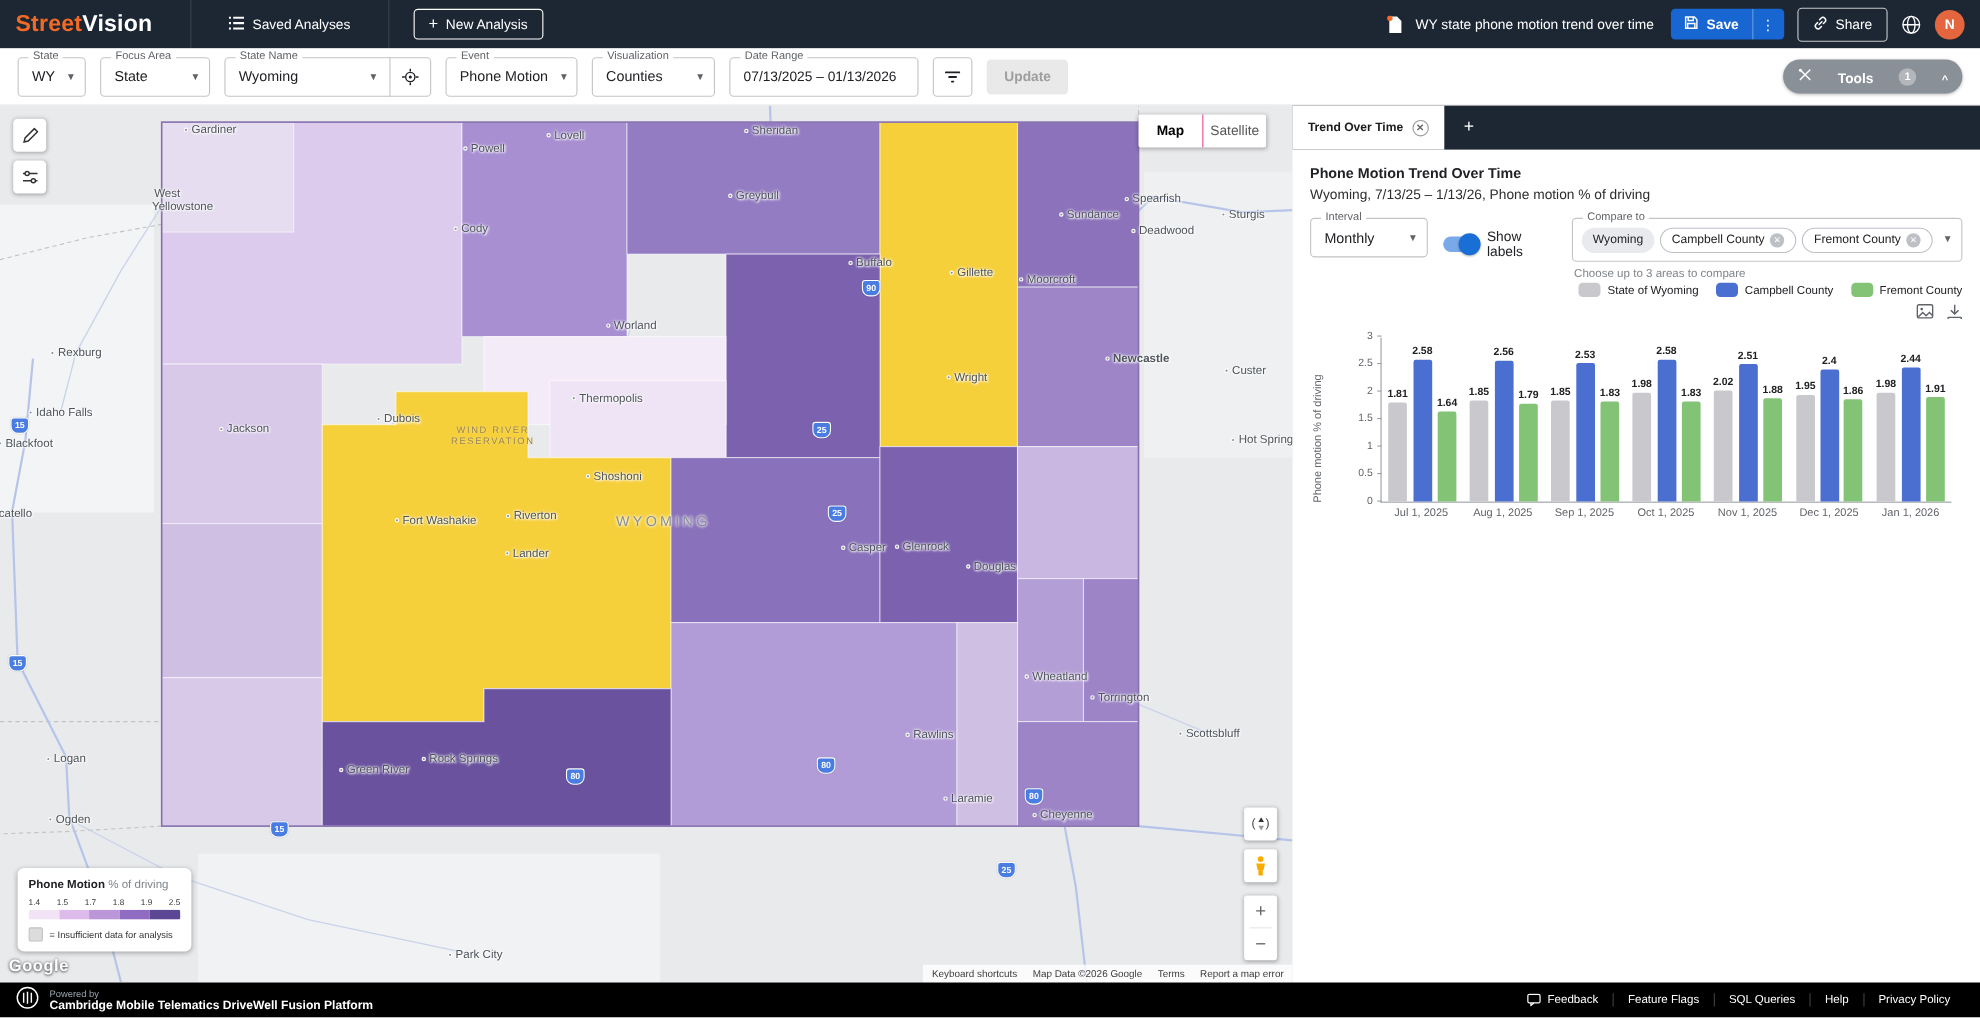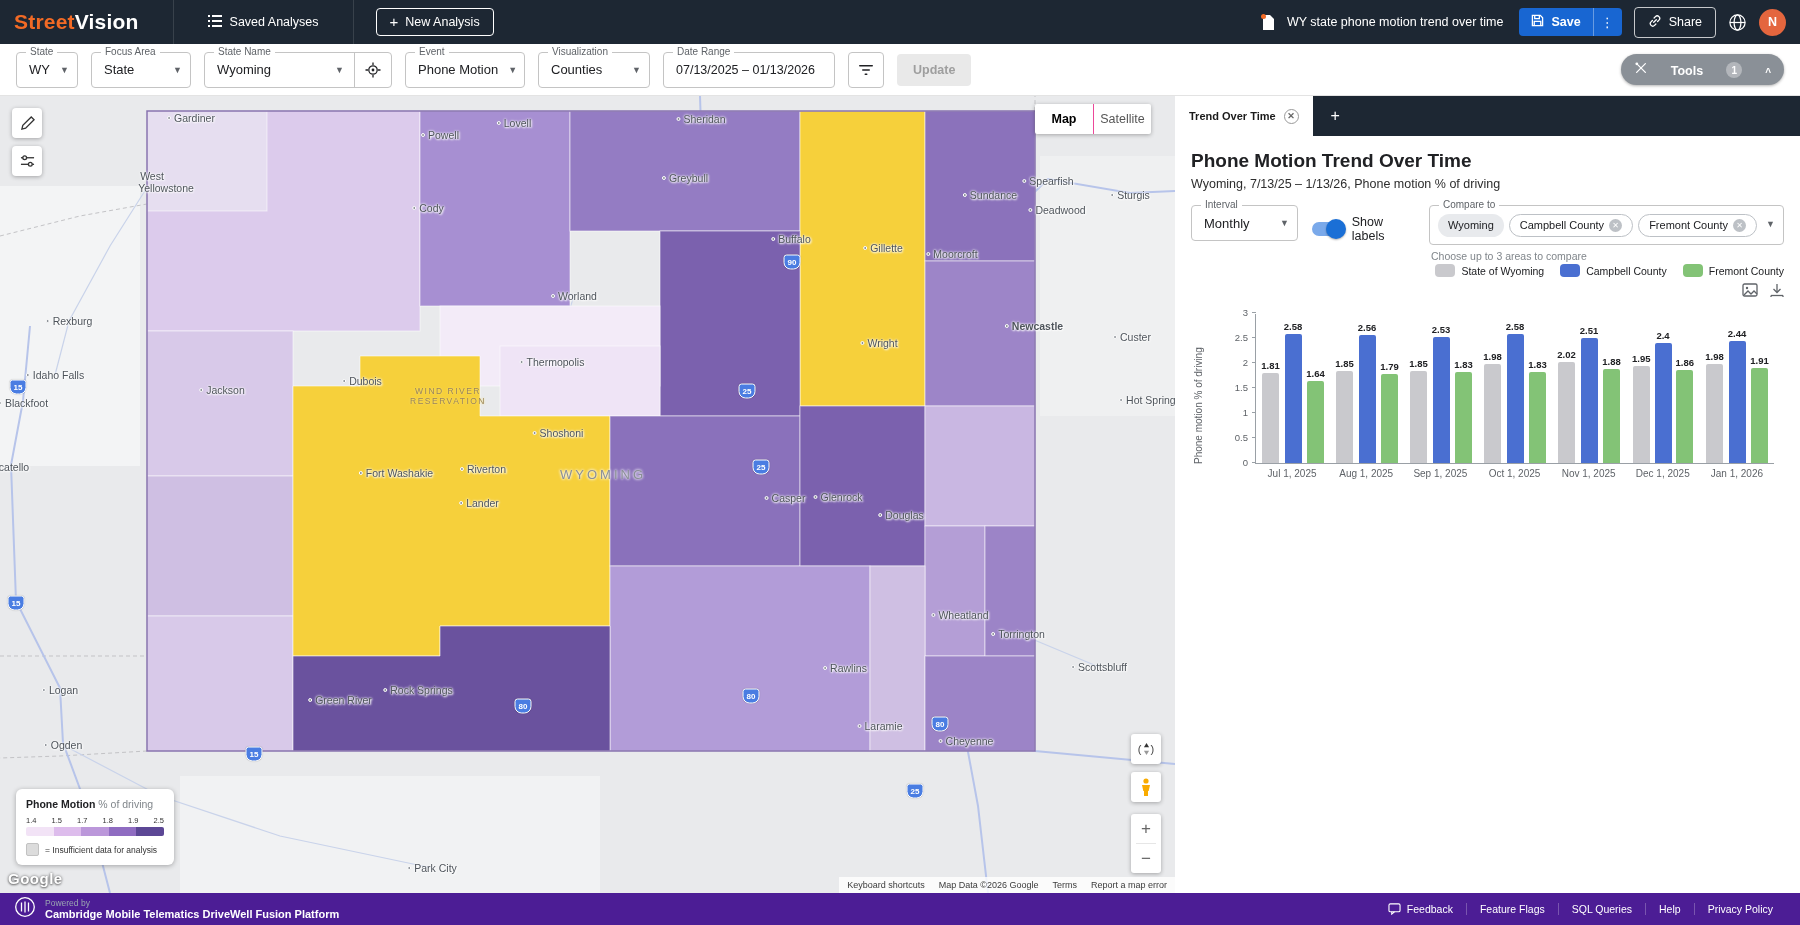--- a/index.html
+++ b/index.html
@@ -68,21 +68,21 @@
   .google-logo{position:absolute;left:8px;bottom:6px;font-size:15px;font-weight:bold;color:#fff;letter-spacing:.5px;text-shadow:0 0 3px rgba(0,0,0,.55),0 1px 2px rgba(0,0,0,.45);z-index:5}
   #attribution{position:absolute;right:0;bottom:0;display:flex;gap:14px;font-size:9px;color:#3c3c3c;background:rgba(255,255,255,.8);padding:3px 8px;z-index:5}
   #attribution span{cursor:pointer}
   
   .side-panel{width:625px;flex:none;display:flex;flex-direction:column;background:#fff}
   .tab-bar{height:40px;background:#1d2733;display:flex;align-items:stretch}
   .tab{background:#fff;display:flex;align-items:center;gap:8px;padding:0 14px;font-size:11px;font-weight:bold;color:#1b1b1b;cursor:pointer}
   .tab-close{width:15px;height:15px;border:1px solid #9a9a9a;border-radius:50%;color:#666;font-size:9px;display:flex;align-items:center;justify-content:center;cursor:pointer}
   .tab-add{color:#fff;font-size:16px;display:flex;align-items:center;padding:0 18px;cursor:pointer}
   .panel-body{padding:14px 16px;flex:1;overflow:hidden}
-  .panel-title{font-size:19px;font-weight:bold;color:#202124;margin-bottom:5px}
+  .panel-title{font-size:13px;font-weight:bold;color:#202124;margin-bottom:5px}
   .panel-sub{font-size:12.5px;color:#2d2d2d;margin-bottom:14px}
   .ctl-row{display:flex;align-items:flex-start;gap:14px}
   .toggle-wrap{display:flex;align-items:center;gap:8px;margin-top:10px}
   .toggle{position:relative;width:34px;height:14px;border-radius:7px;background:#7aa9ea;cursor:pointer}
   .toggle .knob{position:absolute;right:-2px;top:-3px;width:20px;height:20px;border-radius:50%;background:#1a6fd6;box-shadow:0 1px 2px rgba(0,0,0,.3)}
   .toggle-label{font-size:12.5px;color:#202124}
   .compare-col{flex:1;display:flex;flex-direction:column}
   .compare-field{position:relative;border:1px solid #c4c4c4;border-radius:4px;min-height:40px;display:flex;align-items:center;gap:5px;padding:5px 26px 5px 8px}
   .compare-field .flabel{position:absolute;top:-7px;left:9px;background:#fff;padding:0 4px;font-size:10px;color:#5f6368}
   .compare-field .caret{position:absolute;right:8px;top:13px;color:#5f6368;font-size:9px}
@@ -102,21 +102,21 @@
   .ytick-label{position:absolute;left:-34px;width:26px;text-align:right;font-size:9.5px;color:#5f6368}
   .ytick-mark{position:absolute;left:-4px;width:4px;height:1px;background:#9aa0a6}
   .bar-group{flex:1;display:flex;justify-content:center;align-items:flex-end;gap:4px;height:100%}
   .bar-unit{display:flex;flex-direction:column;justify-content:flex-end;align-items:center;height:100%}
   .bar-value{font-size:9.5px;font-weight:bold;color:#202124;margin-bottom:2px;white-space:nowrap}
   .bar{width:17px;border-radius:2px 2px 0 0}
   .bar.hatch{background-image:repeating-linear-gradient(135deg,rgba(255,255,255,.5) 0 2px,rgba(255,255,255,0) 2px 5px)}
   #x-labels{display:flex;margin-top:4px}
   #x-labels span{flex:1;text-align:center;font-size:10px;color:#5f6368;white-space:nowrap}
   
-  .footer{height:32px;background:#4c1d95;display:flex;align-items:center;color:#fff;padding:16px 14px}
+  .footer{height:32px;background:#000000;display:flex;align-items:center;color:#fff;padding:16px 14px}
   .f-left{display:flex;align-items:center;gap:9px}
   .f-text .pby{font-size:8.5px;color:#9aa5b1}
   .f-text .plat{font-size:11px;font-weight:bold}
   #footer-links{margin-left:auto;display:flex;align-items:center}
   .flink{font-size:10.5px;padding:0 13px;border-left:1px solid rgba(255,255,255,.25);display:flex;align-items:center;gap:6px;cursor:pointer;white-space:nowrap}
   .flink:first-child{border-left:none}
 </style>
 </head>
 <body>
 

